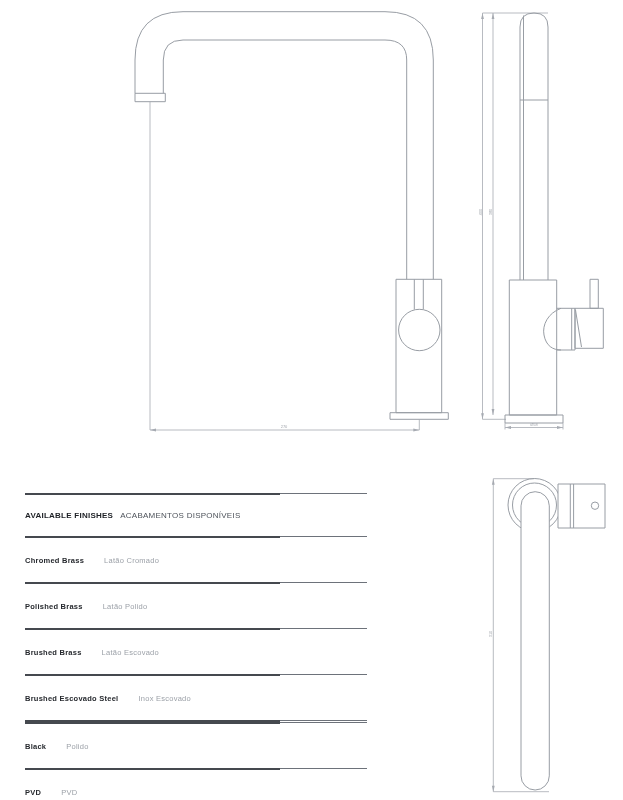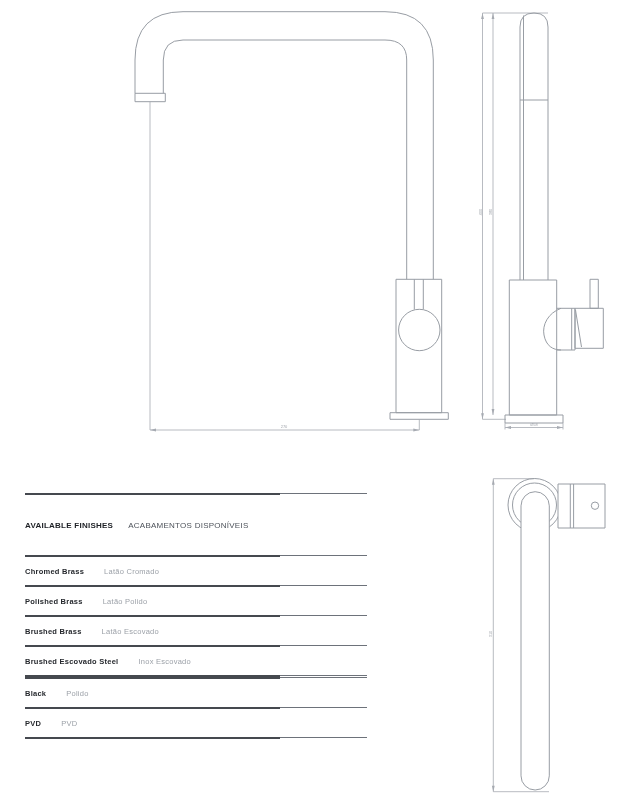--- a/index.html
+++ b/index.html
@@ -12,26 +12,26 @@
   .draw{stroke:#989da4;stroke-width:1;fill:none;}
   .drawfill{stroke:#989da4;stroke-width:1;fill:#ffffff;}
   .dim{stroke:#a6aab1;stroke-width:0.8;fill:none;}
   .arrow{fill:#a6aab1;stroke:none;}
   .dimtext{font-family:"Liberation Sans",sans-serif;font-size:4px;fill:#a2a6ad;letter-spacing:0;}
   
   .finishes{position:absolute;left:25px;top:493px;width:342px;}
   .divider{display:flex;align-items:flex-start;height:2px;}
   .divider .seg-l{width:255px;height:2px;background:#45494f;}
   .divider .seg-r{flex:1;height:1px;background:#6d727a;margin-top:0px;}
-  .f-row{display:flex;align-items:center;height:28px;letter-spacing:0.25px;}
-  .f-row.header{height:60px;text-align:center;}
+  .f-row{display:flex;align-items:center;height:44px;letter-spacing:0.25px;}
+  .f-row.header{height:41px;text-align:center;}
   .en{font-weight:bold;font-size:7.5px;color:#26292e;white-space:pre;}
   .pt{font-size:7.5px;color:#9ca1a8;margin-left:20px;white-space:pre;}
   .header .en{font-size:8px;color:#1d2025;}
-  .header .pt{font-size:8px;color:#4d525a;margin-left:15px;}
+  .header .pt{font-size:8px;color:#4d525a;margin-left:7px;}
 </style>
 </head>
 <body>
 
 <div class="page">
 
   <svg style="left:130px;top:5px;" width="335" height="435" viewBox="0 0 335 435">
 
     <path class="draw" d="M 5 88.3 L 5 55 Q 5 6.7 53 6.7 L 255 6.7 Q 303.3 6.7 303.3 55 L 303.3 274.3"></path>
 

